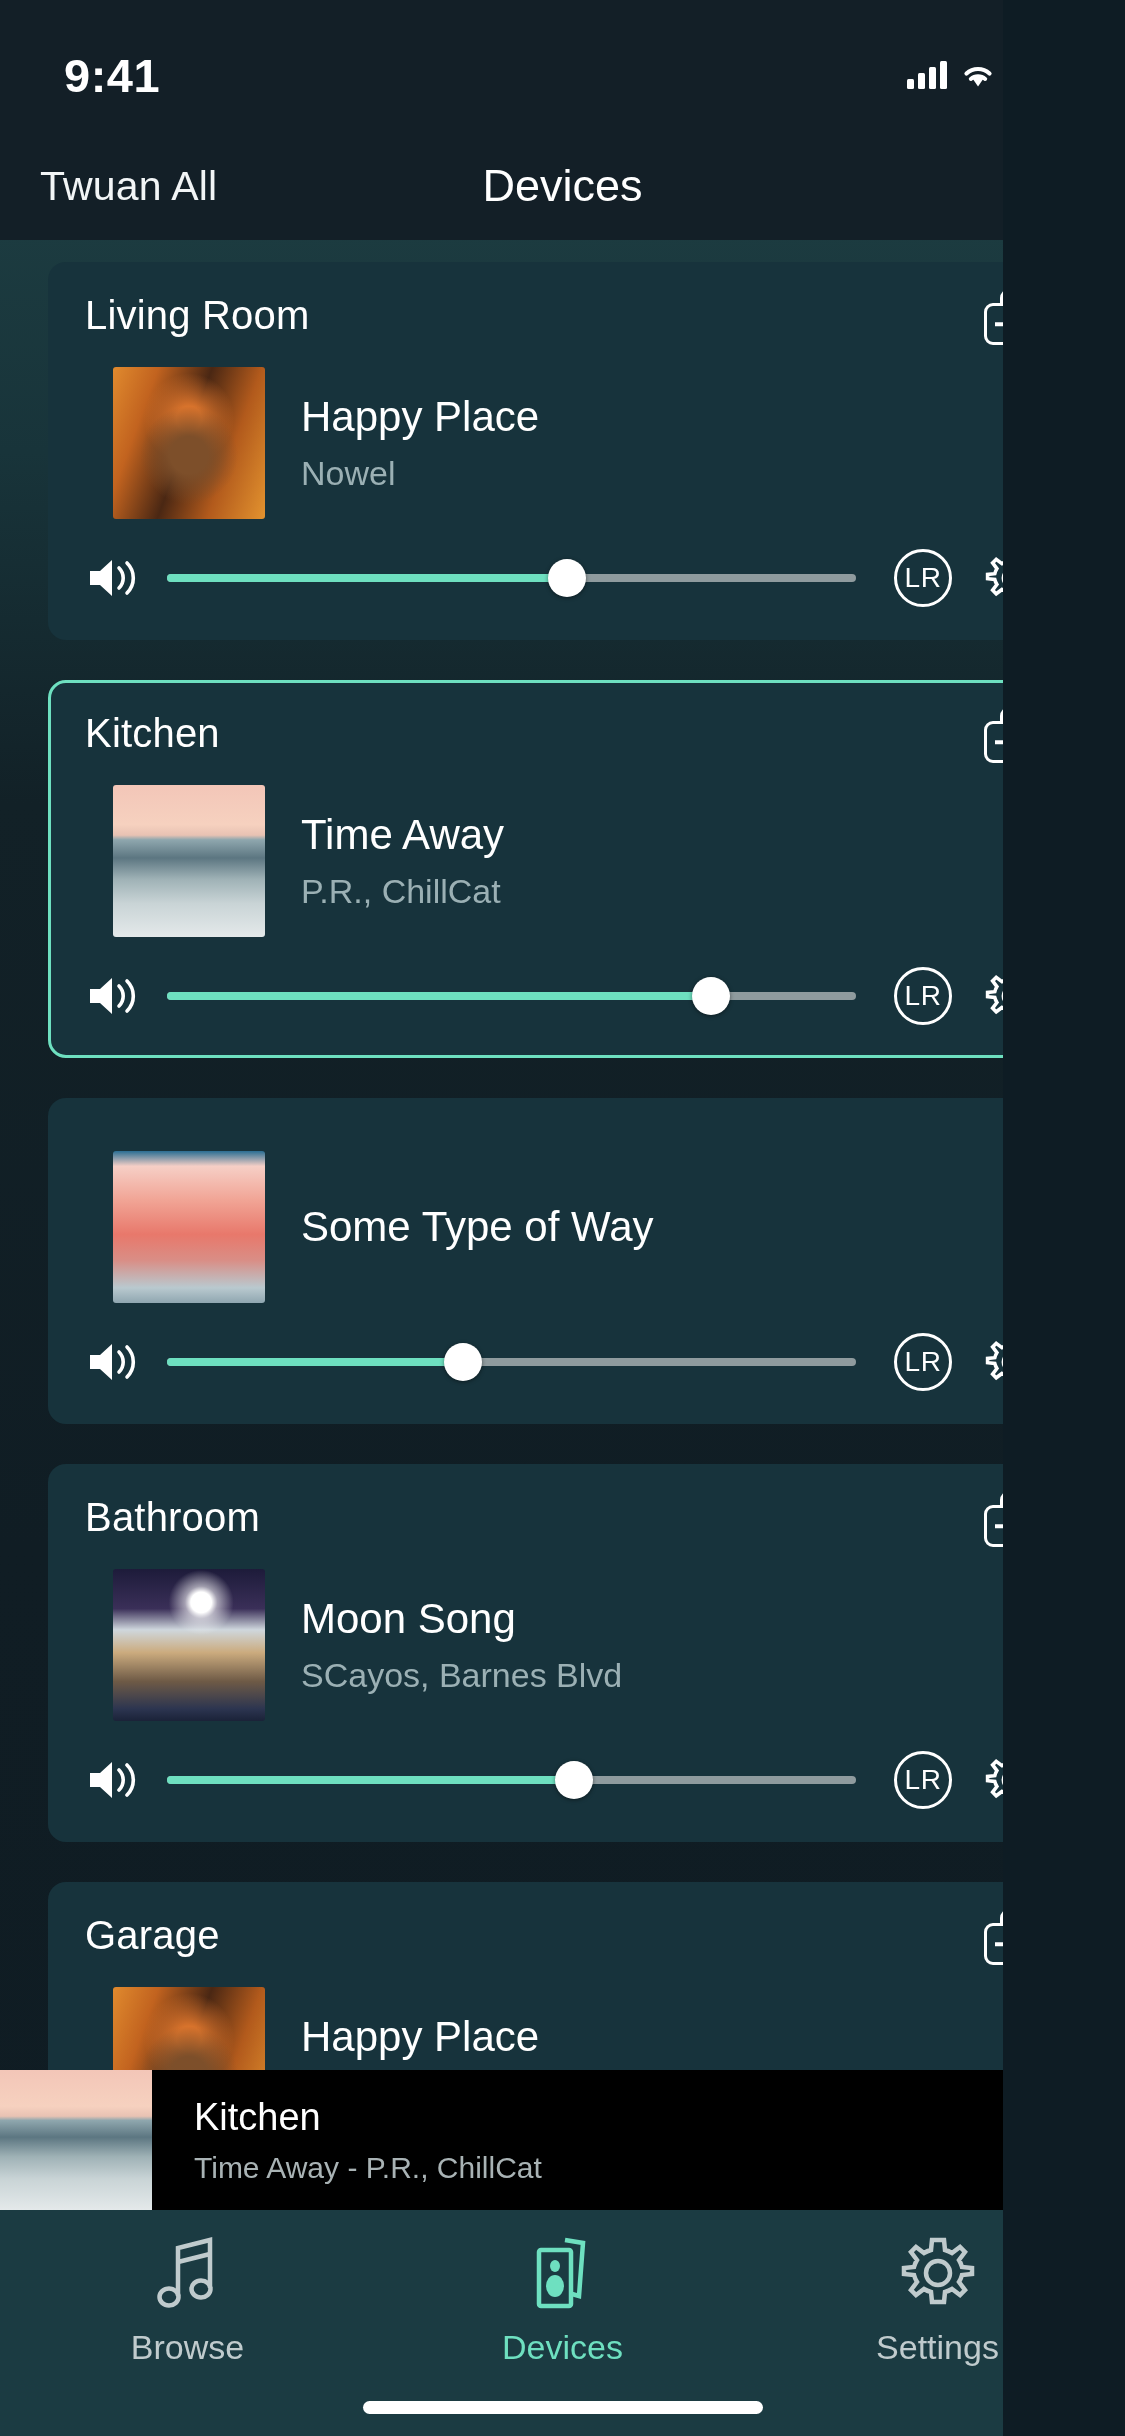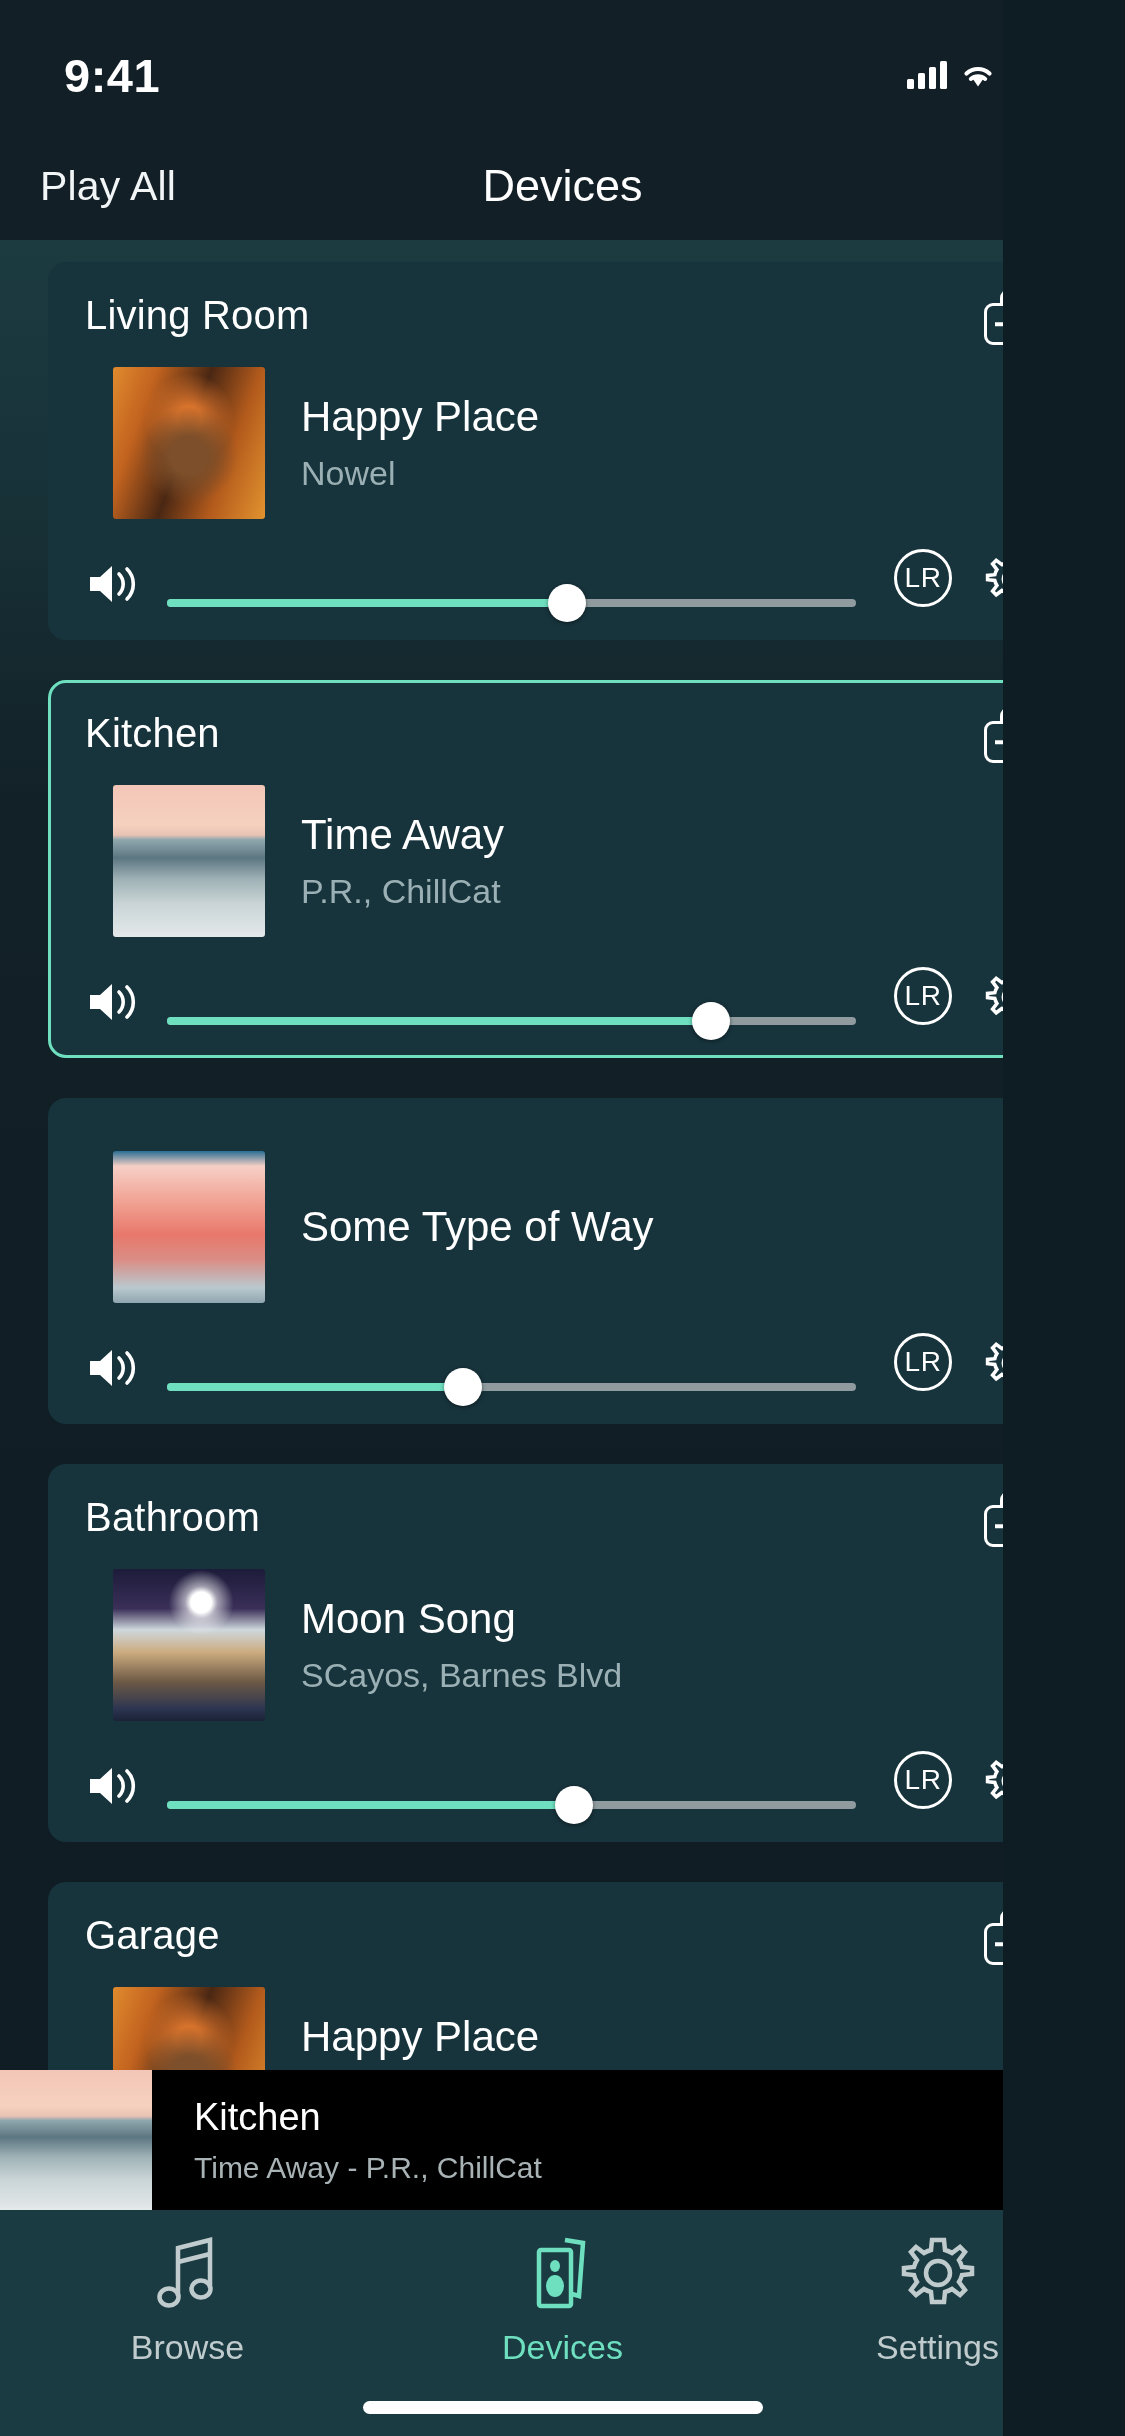--- a/index.html
+++ b/index.html
@@ -85,21 +85,21 @@
   .track-row { display:flex; align-items:center; margin-top:22px;margin-left:28px; }
   .art {
     width:152px; height:152px; flex:0 0 auto; border-radius:3px;
     background-size:cover; background-position:center;
     overflow:hidden; position:relative;
   }
   .track-meta { margin-left:36px; }
   .track-title { color:#ffffff; font-size:42px; font-weight:400; line-height:1.12; }
   .track-artist { color:#9bb0b4; font-size:34px; font-weight:400; margin-top:14px; }
 
-  .vol-row { display:flex; align-items:flex-end; margin-top:30px; gap:0; }
+  .vol-row { display:flex; align-items:center; margin-top:30px; gap:0; }
   .spk { width:56px; height:46px; position:relative; flex:0 0 auto; margin-right:26px;}
   .slider { position:relative; flex:1 1 auto; height:8px; margin-right:38px;}
   .slider .track-bg { position:absolute; left:0; right:0; top:0; height:8px; background:#8f9b9e; border-radius:4px;}
   .slider .track-fill { position:absolute; left:0; top:0; height:8px; background:#6ee0c0; border-radius:4px;}
   .slider .knob {
     position:absolute; top:50%; width:38px; height:38px; border-radius:50%;
     background:#ffffff; transform:translate(-50%,-50%);
     box-shadow:0 1px 4px rgba(0,0,0,.45);
   }
   .lr {
@@ -160,21 +160,21 @@
           <path d="M9.8 18 a11 11 0 0 1 14.4 0" stroke="#fff" stroke-width="4" fill="none" stroke-linecap="round"></path>
         </svg>
       </span>
       <span class="battery">
           <span class="fill"></span>
         </span>
     </div>
   </div>
 
   <div class="navbar">
-    <div class="nav-left">Play All</div>
+    <div class="nav-left">Twuan All</div>
     <div class="nav-title">Devices</div>
     <div class="nav-plus">+</div>
   </div>
 
   <div class="content">
     <div class="cards">
         <div class="card">
     <div class="card-head">
       <div class="room-name">Living Room</div>
       <div class="group-icon">

